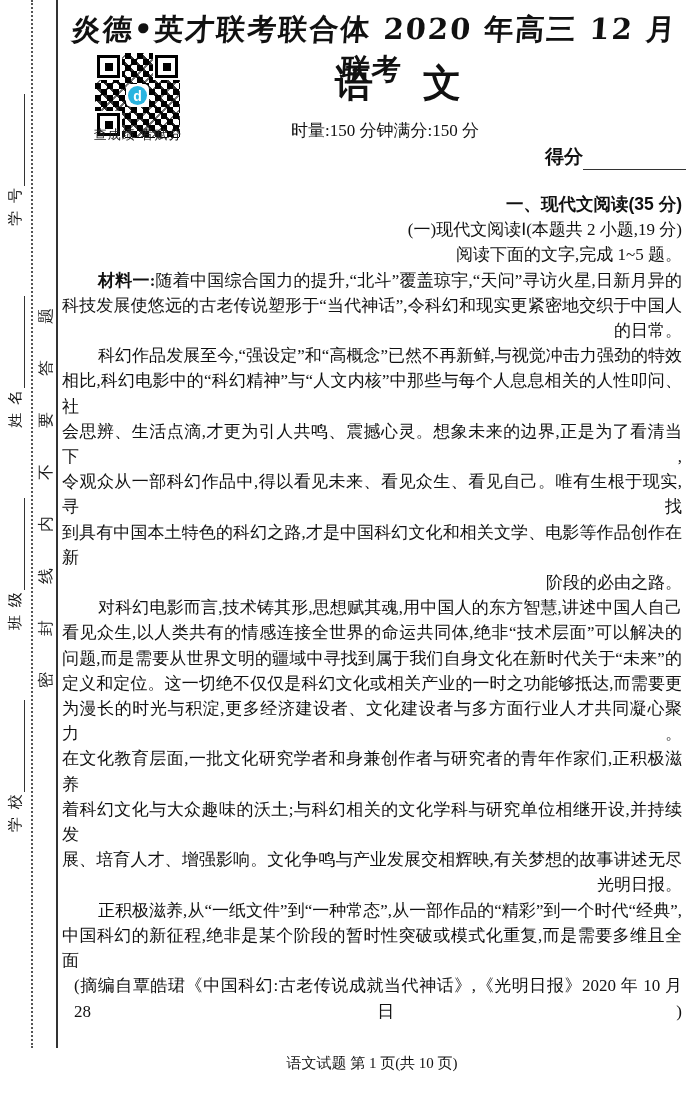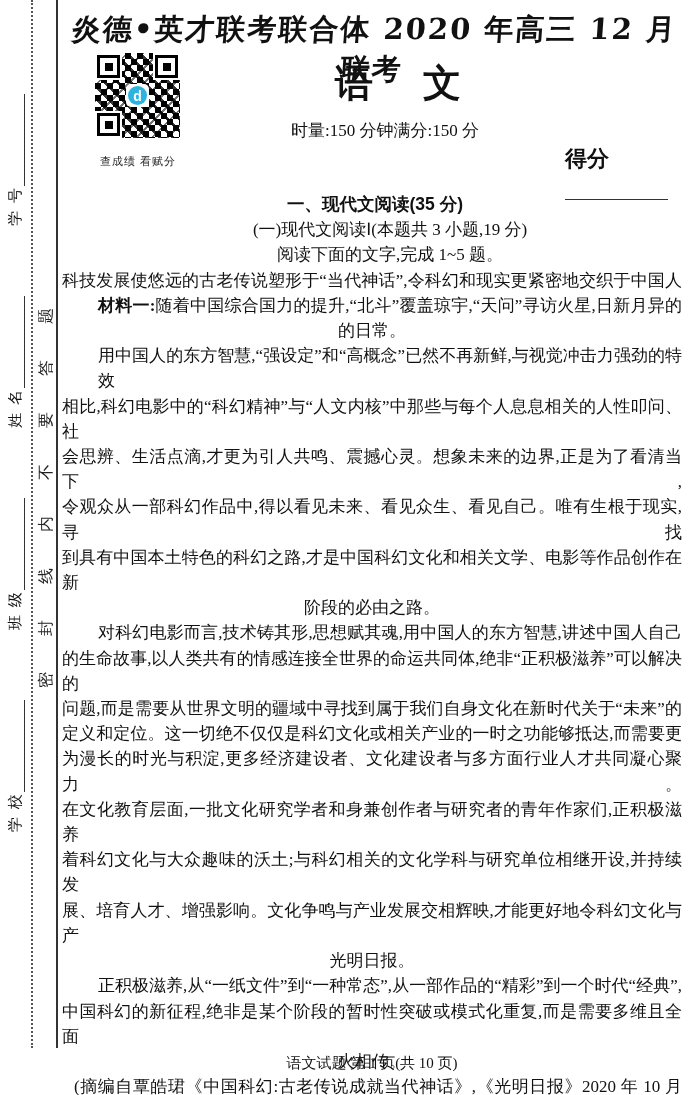--- a/index.html
+++ b/index.html
@@ -18,51 +18,51 @@
   .seal-text{left:36px;top:688px;width:430px;font-size:16px;letter-spacing:36px;color:#222;}
 
   
   .exam-title{position:absolute;left:62px;top:10px;width:622px;text-align:center;
               font-size:29px;font-weight:bold;letter-spacing:2px;
               font-family:"DejaVu Serif",serif;transform:skewX(-4deg);}
   .subject{position:absolute;left:256px;top:58px;width:290px;text-align:center;
            font-size:38px;font-weight:bold;font-family:"Liberation Sans",sans-serif;letter-spacing:6px;}
   .meta-row{position:absolute;left:140px;top:119px;width:490px;display:flex;justify-content:center;
             font-size:17px;}
-  .score-row{position:absolute;left:545px;top:144px;font-size:22px;font-weight:bold;
-             font-family:"Liberation Sans",sans-serif;margin-left:20px;}
+  .score-row{position:absolute;left:545px;top:144px;font-size:19px;font-weight:bold;
+             font-family:"Liberation Sans",sans-serif;}
   .score-row .ul{width:103px;}
 
   
   .qr{position:absolute;left:95px;top:53px;width:85px;height:85px;
       background-image:
         repeating-linear-gradient(45deg, rgba(0,0,0,.78) 0 3px, rgba(255,255,255,0) 3px 9px),
         repeating-linear-gradient(135deg, rgba(0,0,0,.55) 0 2px, rgba(255,255,255,0) 2px 11px),
         conic-gradient(#000 0 25%, #fff 25% 50%, #000 50% 75%, #fff 75%);
       background-size:100% 100%,100% 100%,12px 12px;}
   .finder{position:absolute;width:17px;height:17px;background:#fff;border:3px solid #000;outline:2px solid #fff;
           display:flex;align-items:center;justify-content:center;}
   .finder::after{content:"";width:8px;height:8px;background:#000;}
   .f-tl{left:2px;top:2px;} .f-tr{right:2px;top:2px;} .f-bl{left:2px;bottom:2px;}
   .qr-logo{position:absolute;left:31px;top:31px;width:23px;height:23px;background:#fff;border-radius:5px;
            display:flex;align-items:center;justify-content:center;}
   .qr-logo .dot{width:19px;height:19px;border-radius:50%;background:#2bb4e0;color:#fff;
                 font-family:"Liberation Sans",sans-serif;font-weight:bold;font-size:14px;
                 display:flex;align-items:center;justify-content:center;}
-  .qr-caption{position:absolute;left:88px;top:126px;width:100px;text-align:center;font-size:11px;
-              font-family:"Liberation Sans",sans-serif;color:#222;letter-spacing:1px;white-space:nowrap;margin-top:28px;}
+  .qr-caption{position:absolute;left:88px;top:126px;width:100px;text-align:center;font-size:13px;
+              font-family:"Liberation Sans",sans-serif;color:#222;letter-spacing:1px;white-space:nowrap;}
 
   
   .watermark{position:absolute;left:62px;top:528px;width:620px;text-align:center;z-index:0;
              font-size:46px;line-height:50px;letter-spacing:16px;font-weight:bold;
              color:#b9b9b9;opacity:.38;pointer-events:none;}
 
   
   .body-lines{position:absolute;left:62px;top:192px;width:620px;z-index:1;font-size:17px;line-height:25.2px;}
-  .bl{text-align:center;}
+  .bl{text-align:right;}
   .bl.fill{text-align:justify;text-align-last:justify;}
   .bl.ind{padding-left:36px;}
   .bl.cite{padding-left:12px;}
   .bl.sec{font-family:"Liberation Sans",sans-serif;font-weight:bold;font-size:17.5px;padding-left:6px;}
   .bl b{font-weight:bold;}
 
   
   .footer{position:absolute;left:62px;top:1054px;width:620px;text-align:center;font-size:15px;}
 </style>
 </head>
@@ -100,41 +100,40 @@
     <span>满分:150 分</span>
   </div>
 
   <div class="score-row">
     <span>得分</span><i class="ul"></i>
   </div>
 
 
   <div class="body-lines">
       <div class="bl sec">一、现代文阅读(35 分)</div>
-      <div class="bl ind">(一)现代文阅读Ⅰ(本题共 3 小题,19 分)</div>
+      <div class="bl ind">(一)现代文阅读Ⅰ(本题共 2 小题,19 分)</div>
       <div class="bl ind">阅读下面的文字,完成 1~5 题。</div>
+      <div class="bl ind fill"><b>材料一:</b>随着中国综合国力的提升,“北斗”覆盖琼宇,“天问”寻访火星,日新月异的</div>
       <div class="bl fill">科技发展使悠远的古老传说塑形于“当代神话”,令科幻和现实更紧密地交织于中国人</div>
-      <div class="bl ind fill"><b>材料一:</b>随着中国综合国力的提升,“北斗”覆盖琼宇,“天问”寻访火星,日新月异的</div>
       <div class="bl">的日常。</div>
-      <div class="bl ind fill">用中国人的东方智慧,“强设定”和“高概念”已然不再新鲜,与视觉冲击力强劲的特效</div>
+      <div class="bl ind fill">科幻作品发展至今,“强设定”和“高概念”已然不再新鲜,与视觉冲击力强劲的特效</div>
       <div class="bl fill">相比,科幻电影中的“科幻精神”与“人文内核”中那些与每个人息息相关的人性叩问、社</div>
       <div class="bl fill">会思辨、生活点滴,才更为引人共鸣、震撼心灵。想象未来的边界,正是为了看清当下,</div>
       <div class="bl fill">令观众从一部科幻作品中,得以看见未来、看见众生、看见自己。唯有生根于现实,寻找</div>
       <div class="bl fill">到具有中国本土特色的科幻之路,才是中国科幻文化和相关文学、电影等作品创作在新</div>
       <div class="bl">阶段的必由之路。</div>
       <div class="bl ind fill">对科幻电影而言,技术铸其形,思想赋其魂,用中国人的东方智慧,讲述中国人自己</div>
-      <div class="bl fill">的生命故事,以人类共有的情感连接全世界的命运共同体,绝非“正积极滋养”可以解决的</div>
+      <div class="bl fill">看见众生,以人类共有的情感连接全世界的命运共同体,绝非“技术层面”可以解决的</div>
       <div class="bl fill">问题,而是需要从世界文明的疆域中寻找到属于我们自身文化在新时代关于“未来”的</div>
       <div class="bl fill">定义和定位。这一切绝不仅仅是科幻文化或相关产业的一时之功能够抵达,而需要更</div>
       <div class="bl fill">为漫长的时光与积淀,更多经济建设者、文化建设者与多方面行业人才共同凝心聚力。</div>
       <div class="bl fill">在文化教育层面,一批文化研究学者和身兼创作者与研究者的青年作家们,正积极滋养</div>
       <div class="bl fill">着科幻文化与大众趣味的沃土;与科幻相关的文化学科与研究单位相继开设,并持续发</div>
-      <div class="bl fill">展、培育人才、增强影响。文化争鸣与产业发展交相辉映,才能更好地令科幻文化与产</div>
+      <div class="bl fill">展、培育人才、增强影响。文化争鸣与产业发展交相辉映,有关梦想的故事讲述无尽</div>
       <div class="bl">光明日报。</div>
       <div class="bl ind fill">正积极滋养,从“一纸文件”到“一种常态”,从一部作品的“精彩”到一个时代“经典”,</div>
       <div class="bl fill">中国科幻的新征程,绝非是某个阶段的暂时性突破或模式化重复,而是需要多维且全面</div>
-      <div class="bl">火相传。</div>
       <div class="bl cite fill">(摘编自覃皓珺《中国科幻:古老传说成就当代神话》,《光明日报》2020 年 10 月 28 日)</div>
     </div>
 
   <div class="footer">语文试题 第 1 页(共 10 页)</div>
 
 </div>
 
 </body></html>

